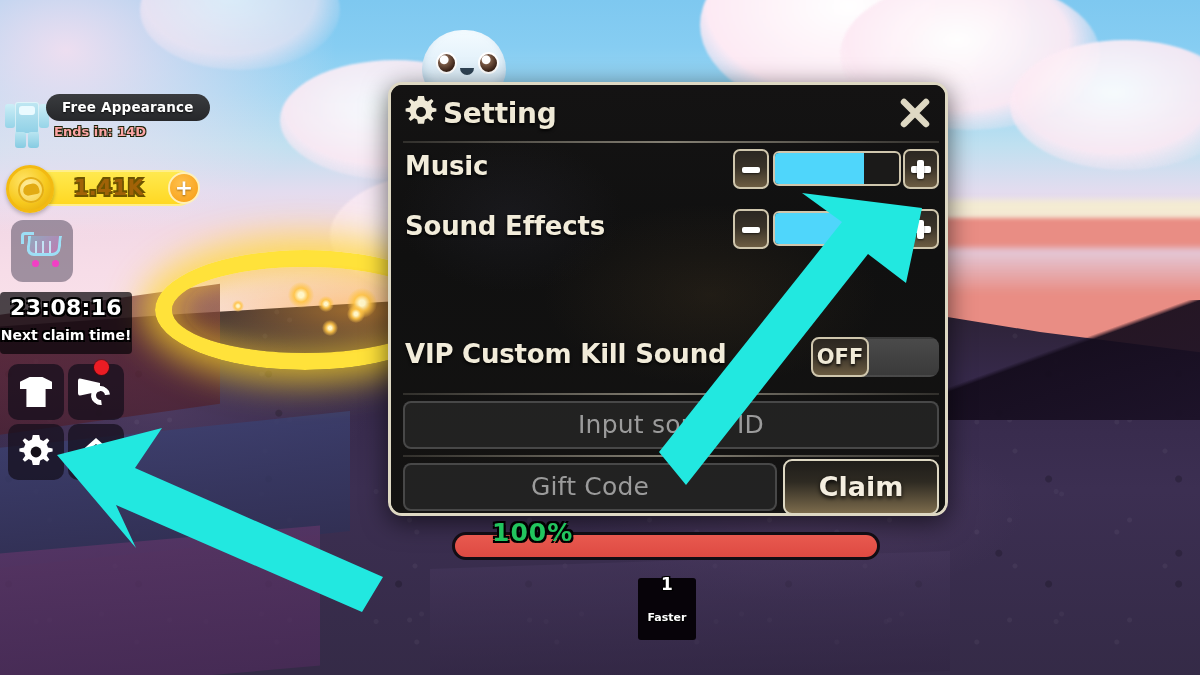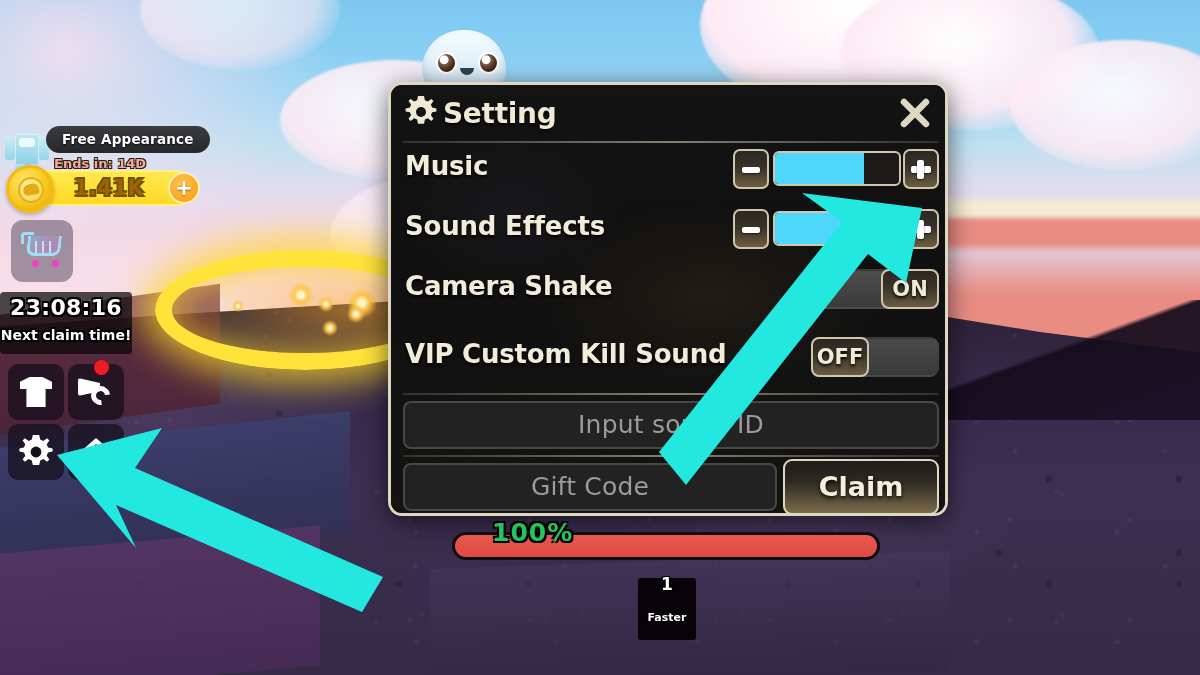--- a/index.html
+++ b/index.html
@@ -160,21 +160,21 @@
   }
   .char-body {
     position:absolute; left:2px; top:86px; width:98px; height:80px;
     background:linear-gradient(to bottom, #eaf6ff, #c8dff0);
     border-radius:14px;
   }
 
   
   .hud { position:absolute; left:0; top:0; }
 
-  .appearance-row { position:absolute; left:2px; top:94px; width:200px; height:56px;margin-top:32px; }
+  .appearance-row { position:absolute; left:2px; top:94px; width:200px; height:56px; }
   .appearance-thumb {
     position:absolute; left:2px; top:0; width:46px; height:56px;
   }
   .app-torso {
     position:absolute; left:11px; top:8px; width:24px; height:32px;
     background:linear-gradient(to bottom,#bfe7f2,#8fd0e6);
     border-radius:3px;
     box-shadow:inset 0 0 0 1px rgba(255,255,255,.5);
   }
   .app-arm {
@@ -645,26 +645,20 @@
           <div class="slider-track" style="left:40px;">
             <div class="slider-fill" id="sfx-fill" style="width: 100%; background: rgb(79, 214, 251);"></div>
           </div>
           <div class="step-btn plus">
             <span class="bar h"></span>
               <span class="bar v"></span>
           </div>
         </div>
       </div>
 
-      <div class="row r-shake">
-        <div class="row-label">Camera Shake</div>
-        <div class="toggle on">
-          <div class="toggle-knob">ON</div>
-        </div>
-      </div>
 
       <div class="divider d2"></div>
 
       <div class="row r-vip">
         <div class="row-label">VIP Custom Kill Sound</div>
         <div class="toggle off">
           <div class="toggle-knob">OFF</div>
         </div>
       </div>
 

